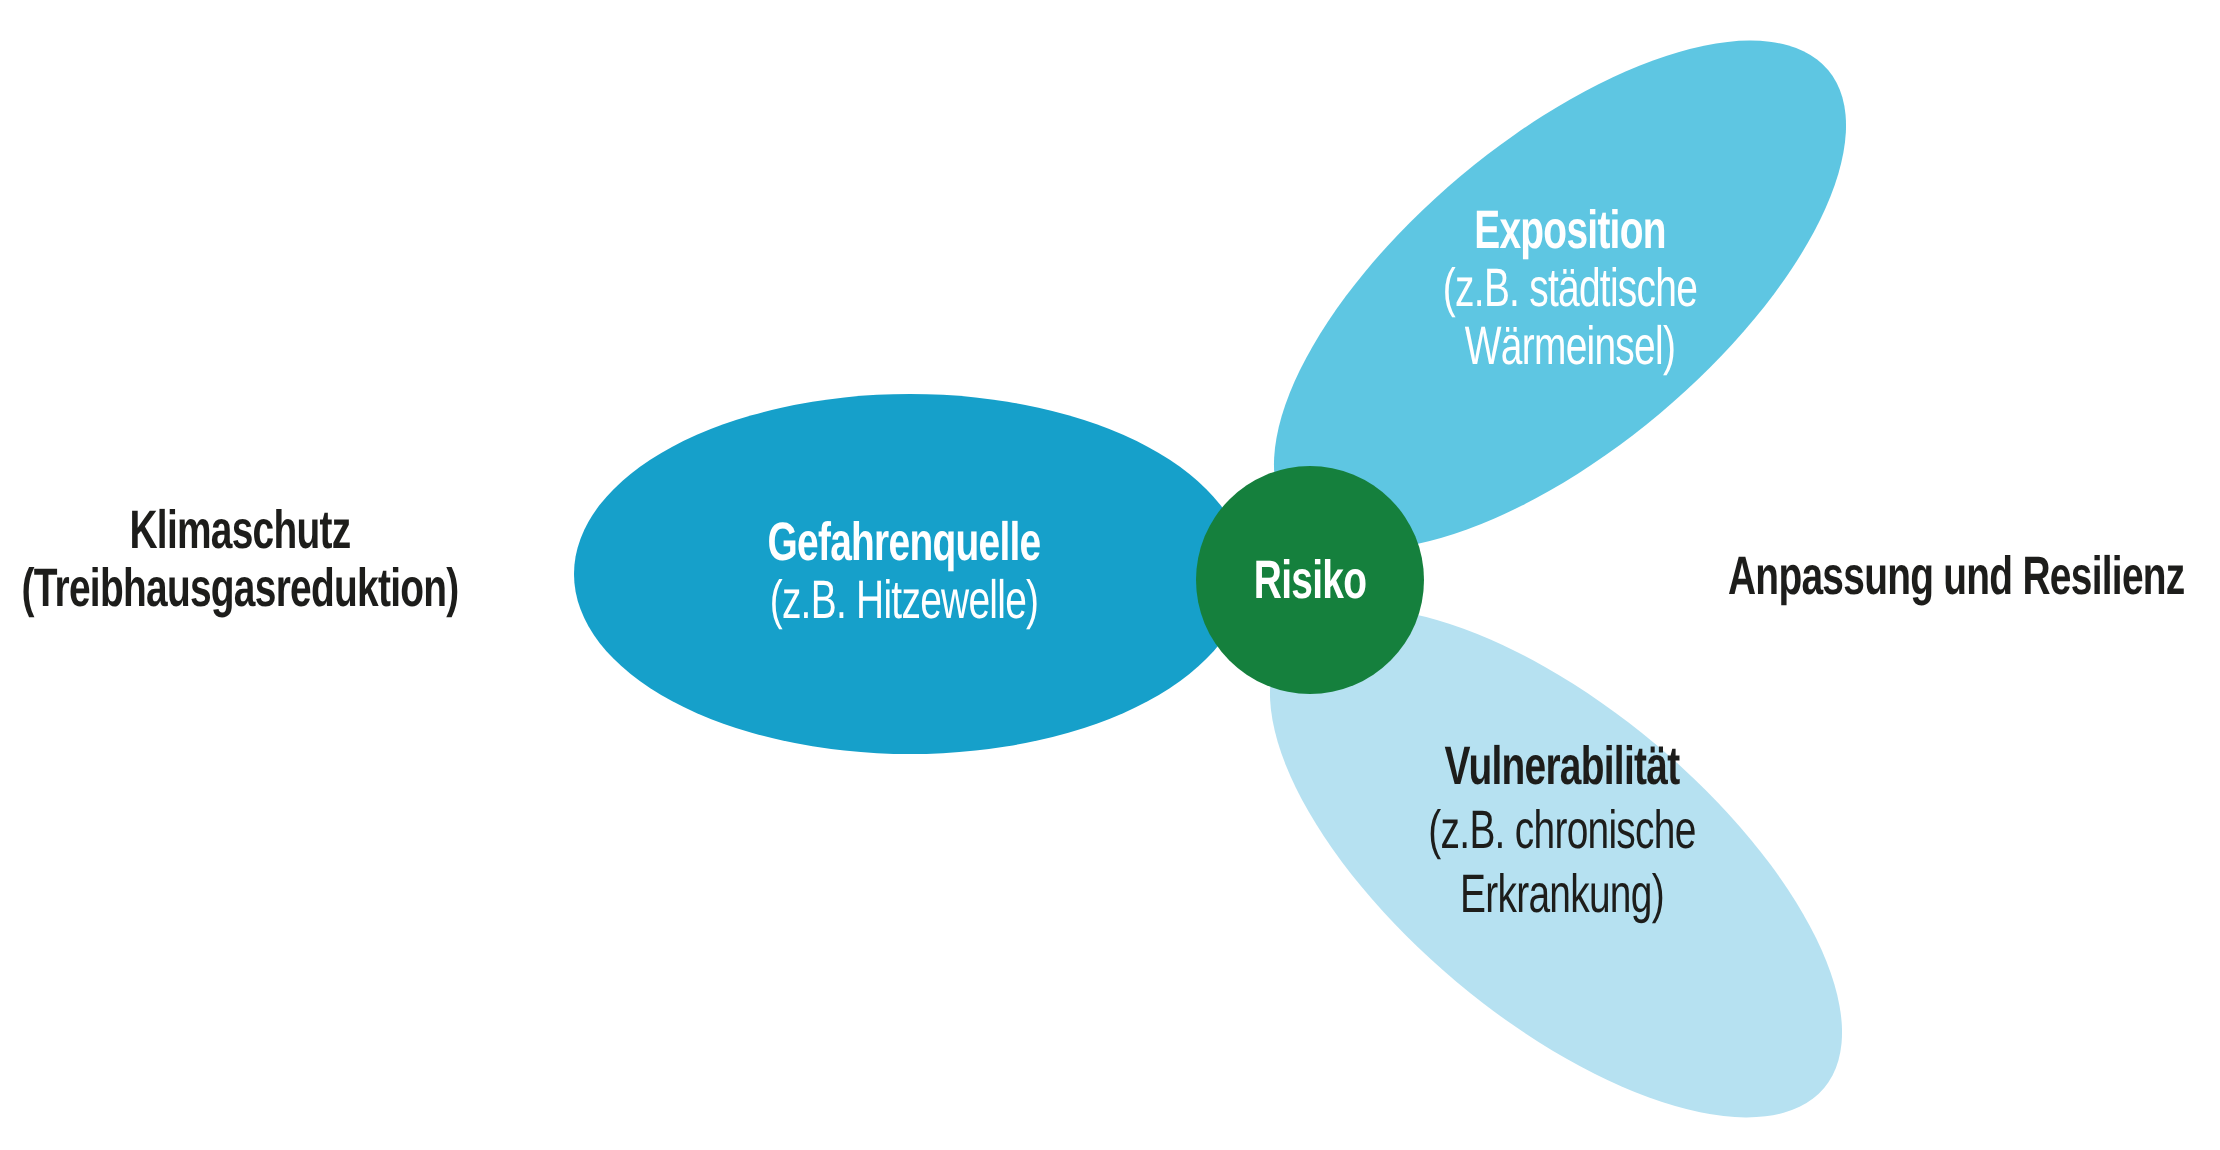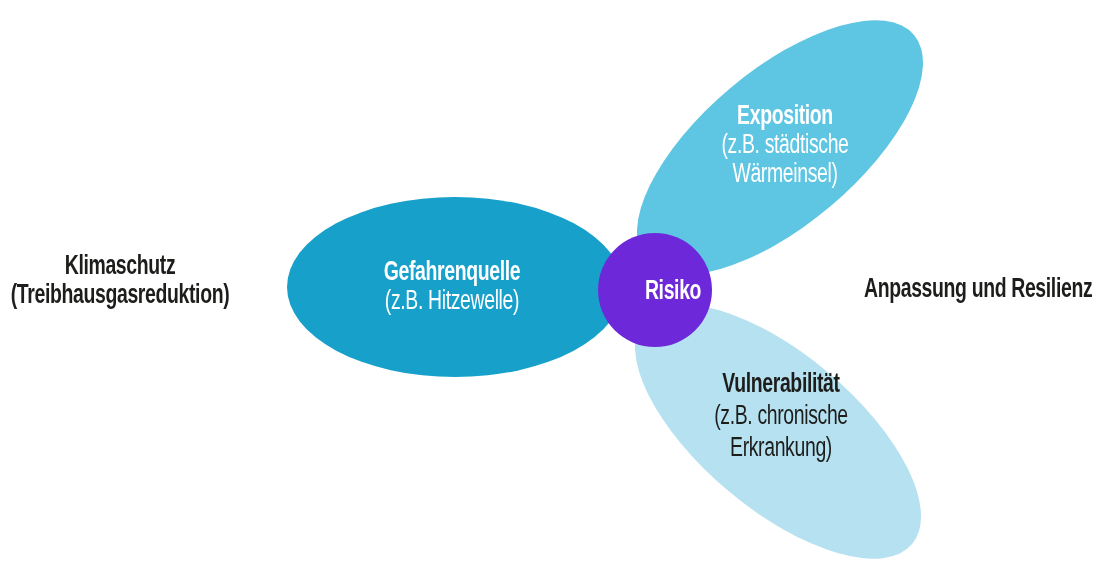--- a/index.html
+++ b/index.html
@@ -79,21 +79,21 @@
 <body>
 
 <div class="stage" style="background-color: rgb(255, 255, 255);">
 
   <div class="petal" id="petal-gefahrenquelle" style="background-color: rgb(22, 160, 202);"></div>
 
   <div class="petal" id="petal-exposition" style="background-color: rgb(94, 198, 226);"></div>
 
   <div class="petal" id="petal-vulnerabilitaet" style="background-color: rgb(182, 225, 241);"></div>
 
-  <div id="risiko-circle" style="background-color: #6d28d9; justify-content: flex-end;">
+  <div id="risiko-circle" style="background-color: #15803d;">
     <span id="risiko-text" style="color: rgb(255, 255, 255);">Risiko</span>
   </div>
 
   <div class="txt" id="text-gefahrenquelle" style="color: rgb(255, 255, 255);">
     <span class="title">Gefahrenquelle</span>
     <span class="sub">(z.B. Hitzewelle)</span>
   </div>
 
   <div class="txt" id="text-exposition" style="color: rgb(255, 255, 255);">
     <span class="title">Exposition</span>

